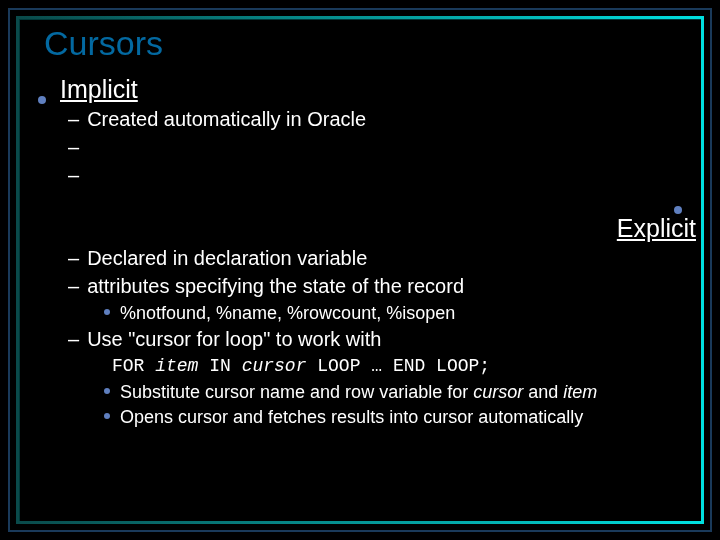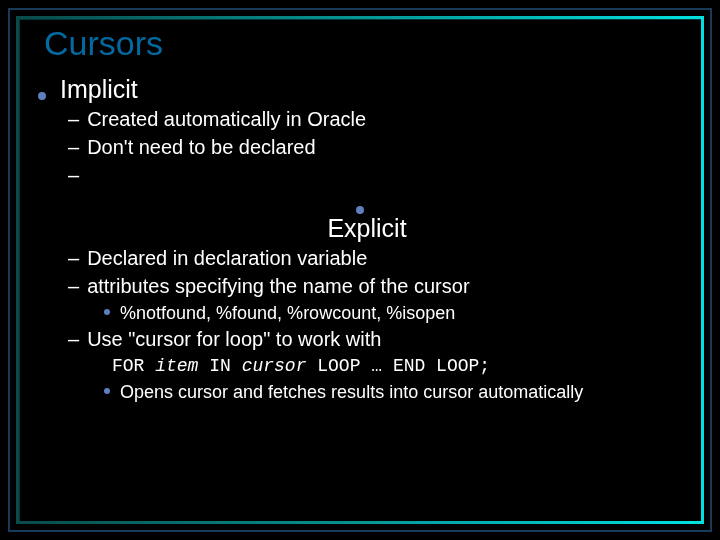--- a/index.html
+++ b/index.html
@@ -40,23 +40,24 @@
   }
   .title {
     font-size: 34px;
     font-weight: 400;
     color: #0369a1;
     margin-bottom: 12px;
     text-shadow: 2px 2px 2px rgba(0,0,0,0.8);
   }
   .h1-item {
     display: flex;
-    align-items: center;
+    align-items: flex-end;
     margin-left: -6px;
     margin-bottom: 2px;
+    text-decoration: underline;
   }
   .h1-item .bullet {
     width: 8px; height: 8px; border-radius: 50%;
     background: #5f7fbf;
     margin-top: 13px;
     margin-right: 14px;
     flex-shrink: 0;
   }
   .h1-item .txt {
     font-size: 25px;
@@ -117,44 +118,47 @@
   <div class="h1-item">
     <div class="bullet"></div>
     <div class="txt">Implicit</div>
   </div>
   <div class="h2-item">
     <div class="dash">–</div>
     <div class="txt">Created automatically in Oracle</div>
   </div>
   <div class="h2-item">
     <div class="dash">–</div>
-    <div class="txt">Don't need to be declared</div>
   </div>
   <div class="h2-item">
     <div class="dash">–</div>
   </div>
 
   <div class="h1-item" style="margin-top:4px;flex-direction:column;">
     <div class="bullet"></div>
     <div class="txt">Explicit</div>
   </div>
   <div class="h2-item">
     <div class="dash">–</div>
     <div class="txt">Declared in declaration variable</div>
   </div>
   <div class="h2-item">
     <div class="dash">–</div>
-    <div class="txt">attributes specifying the name of the cursor</div>
+    <div class="txt">attributes specifying the state of the record</div>
   </div>
   <div class="h3-item">
     <div class="bullet"></div>
-    <div class="txt">%notfound, %found, %rowcount, %isopen</div>
+    <div class="txt">%notfound, %name, %rowcount, %isopen</div>
   </div>
   <div class="h2-item">
     <div class="dash">–</div>
     <div class="txt">Use "cursor for loop" to work with</div>
   </div>
   <div class="code-line"><span class="kw">FOR </span><span class="arg">item</span><span class="kw"> IN </span><span class="arg">cursor</span><span class="kw"> LOOP … END LOOP;</span></div>
   <div class="h3-item">
     <div class="bullet"></div>
+    <div class="txt"><span>Substitute cursor name and row variable for </span><span class="em">cursor</span><span> and </span><span class="em">item</span></div>
+  </div>
+  <div class="h3-item">
+    <div class="bullet"></div>
     <div class="txt">Opens cursor and fetches results into cursor automatically</div>
   </div>
 </div>
 
 </body></html>

